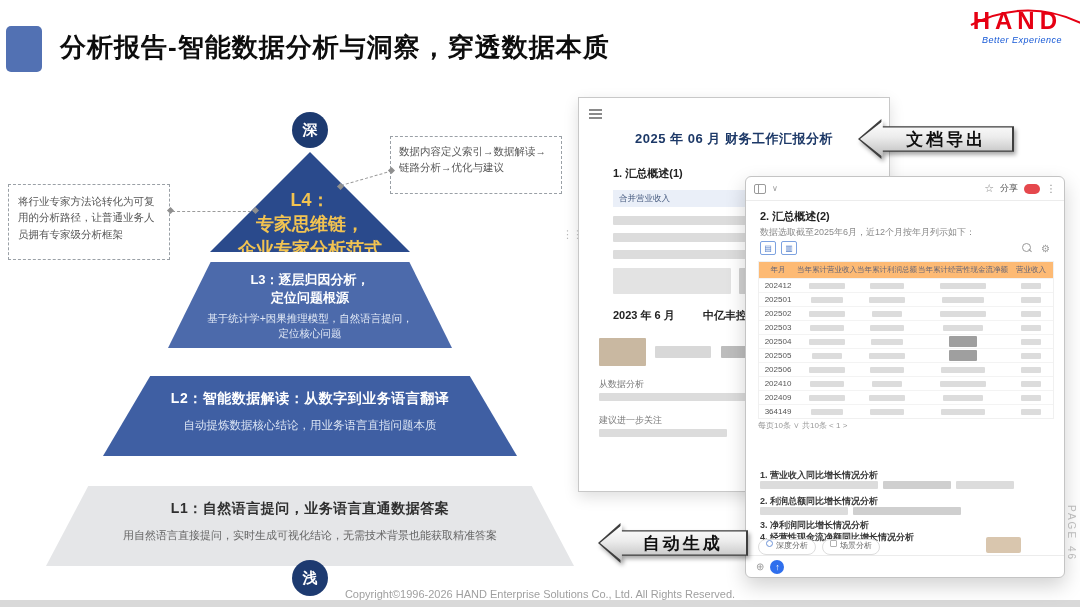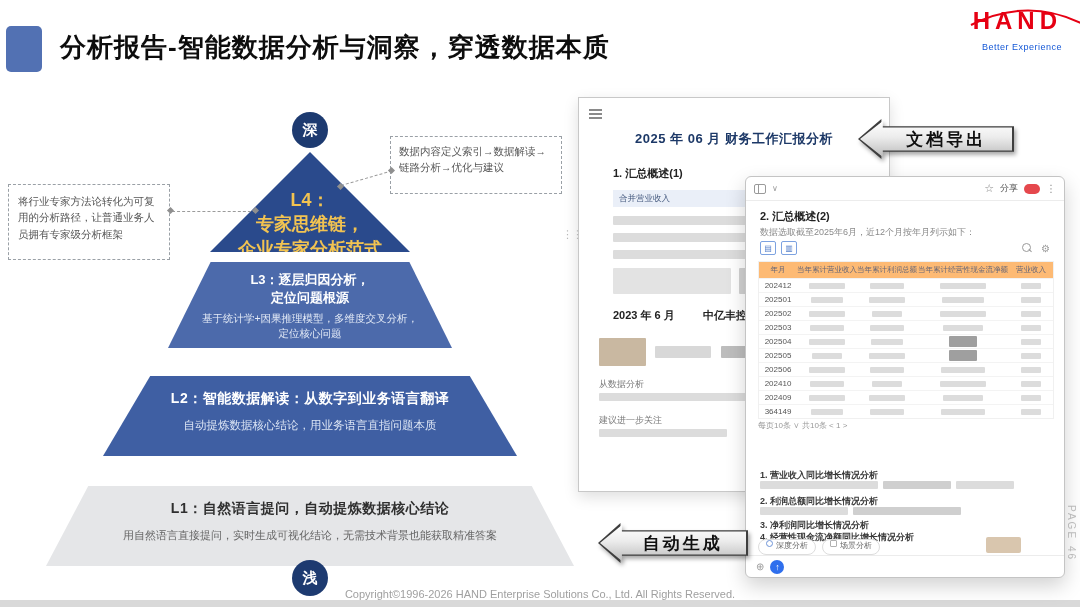--- a/index.html
+++ b/index.html
@@ -8,21 +8,21 @@
          font-family:"Liberation Sans",sans-serif;color:#222}
   .abs{position:absolute}
   .pre{white-space:pre-line}
 
   
   .title-accent{left:6px;top:26px;width:36px;height:46px;background:#5271b3;border-radius:5px}
   .slide-title{left:60px;top:30px;font-size:26px;font-weight:bold;color:#0d0d0d;letter-spacing:1px}
   .logo{right:18px;top:8px;width:140px;text-align:right}
   .logo-word{position:relative;display:inline-block;font-size:24px;font-weight:800;color:#e60013;letter-spacing:5px;line-height:1.1}
   .logo-arc{position:absolute;left:-6px;top:-7px;width:118px;height:40px;pointer-events:none}
-  .logo-tag{font-size:9px;color:#1558d6;margin-top:8px;letter-spacing:.5px}
+  .logo-tag{font-size:9px;color:#1558d6;font-style:italic;margin-top:1px;letter-spacing:.5px}
 
   
   .pyr{position:absolute;text-align:center;color:#fff}
   .pyr-l4{left:210px;top:152px;width:200px;height:100px;background:#2a4a8c;
           clip-path:polygon(50% 0,100% 100%,0 100%)}
   .pyr-l4 .h{margin-top:36px;font-size:18px;font-weight:bold;color:#f2c351;line-height:1.35}
   .pyr-l3{left:168px;top:262px;width:284px;height:86px;background:#4c6aab;
           clip-path:polygon(15% 0,85% 0,100% 100%,0 100%)}
   .pyr-l3 .h{margin-top:9px;font-size:13px;font-weight:bold;line-height:1.35}
   .pyr-l3 .b{margin-top:5px;font-size:10.5px;color:#e3eaf6;line-height:1.4}
@@ -148,29 +148,29 @@
     <span>深</span>
   </div>
   <div class="pyr pyr-l4">
     <div class="h pre">L4：
 专家思维链，
 企业专家分析范式</div>
   </div>
   <div class="pyr pyr-l3">
     <div class="h pre">L3：逐层归因分析，
 定位问题根源</div>
-    <div class="b pre">基于统计学+因果推理模型，多维度交叉分析，
+    <div class="b pre">基于统计学+因果推理模型，自然语言提问，
 定位核心问题</div>
   </div>
   <div class="pyr pyr-l2">
     <div class="h">L2：智能数据解读：从数字到业务语言翻译</div>
     <div class="b">自动提炼数据核心结论，用业务语言直指问题本质</div>
   </div>
   <div class="pyr pyr-l1">
-    <div class="h">L1：自然语言提问，自动提炼数据核心结论</div>
+    <div class="h">L1：自然语言提问，业务语言直通数据答案</div>
     <div class="b">用自然语言直接提问，实时生成可视化结论，无需技术背景也能获取精准答案</div>
   </div>
   <div class="pyr-circle circle-shallow">
     <span>浅</span>
   </div>
 
   <div class="callout callout-left">将行业专家方法论转化为可复用的分析路径，让普通业务人员拥有专家级分析框架</div>
   <div class="callout callout-right">数据内容定义索引→数据解读→链路分析→优化与建议</div>
   <div class="dash-line conn-left"></div>
   <div class="dash-line conn-right"></div>

